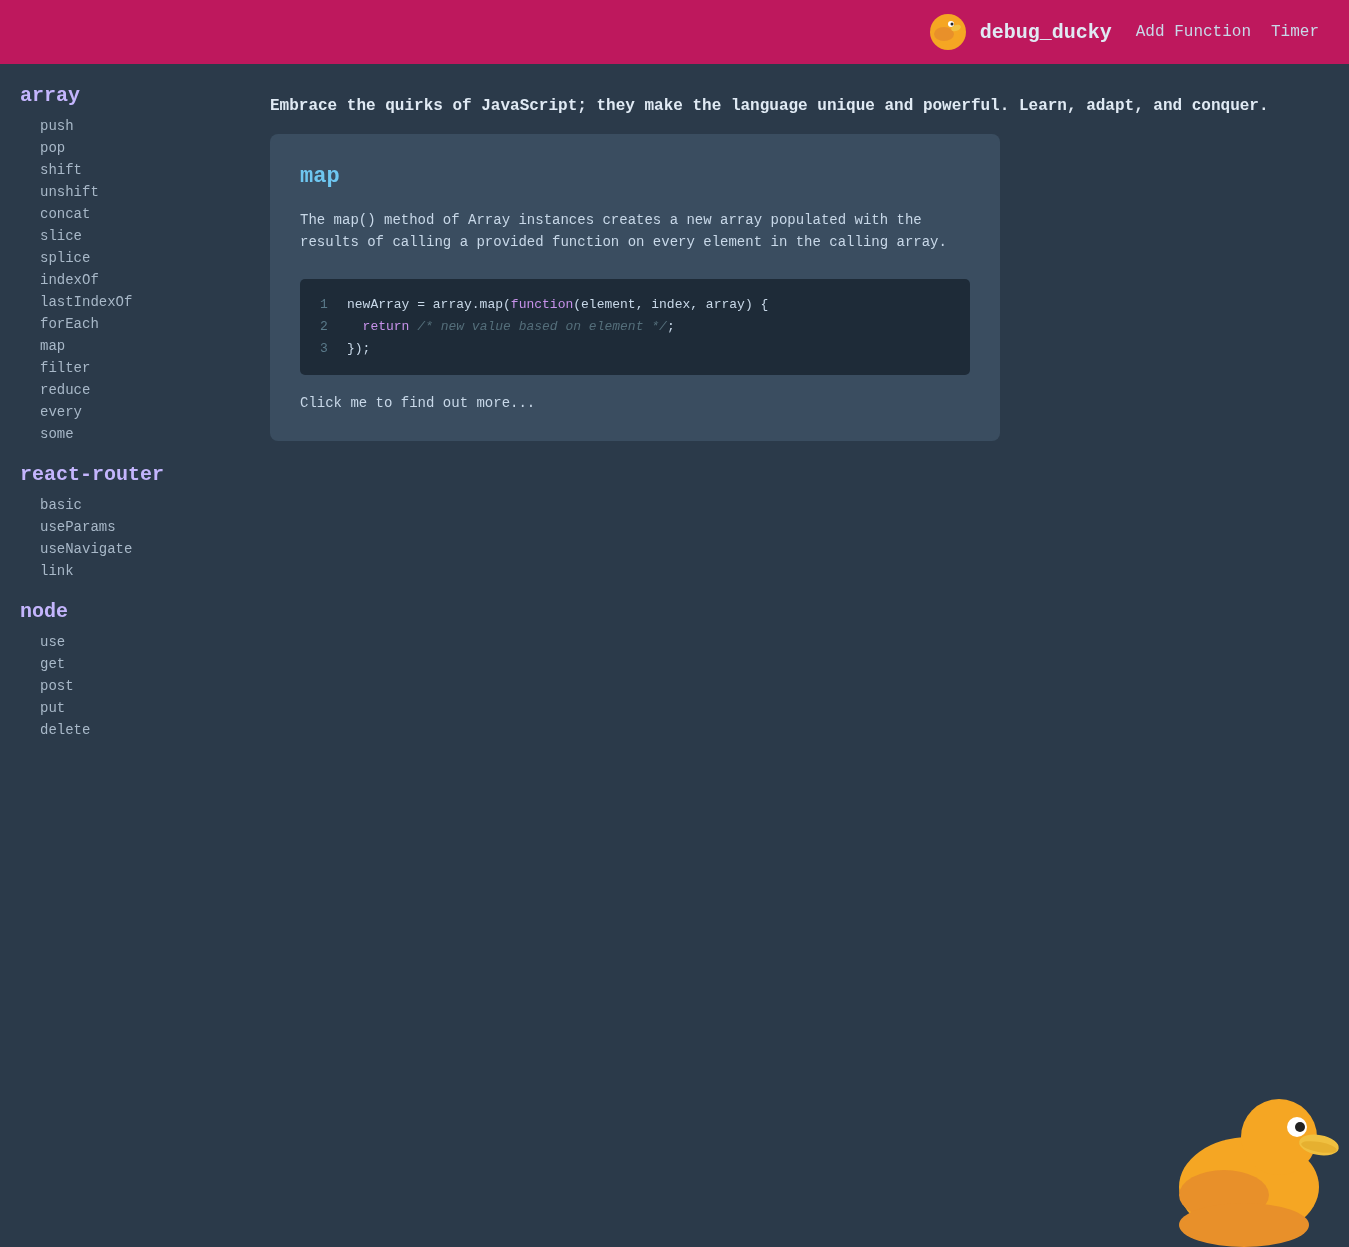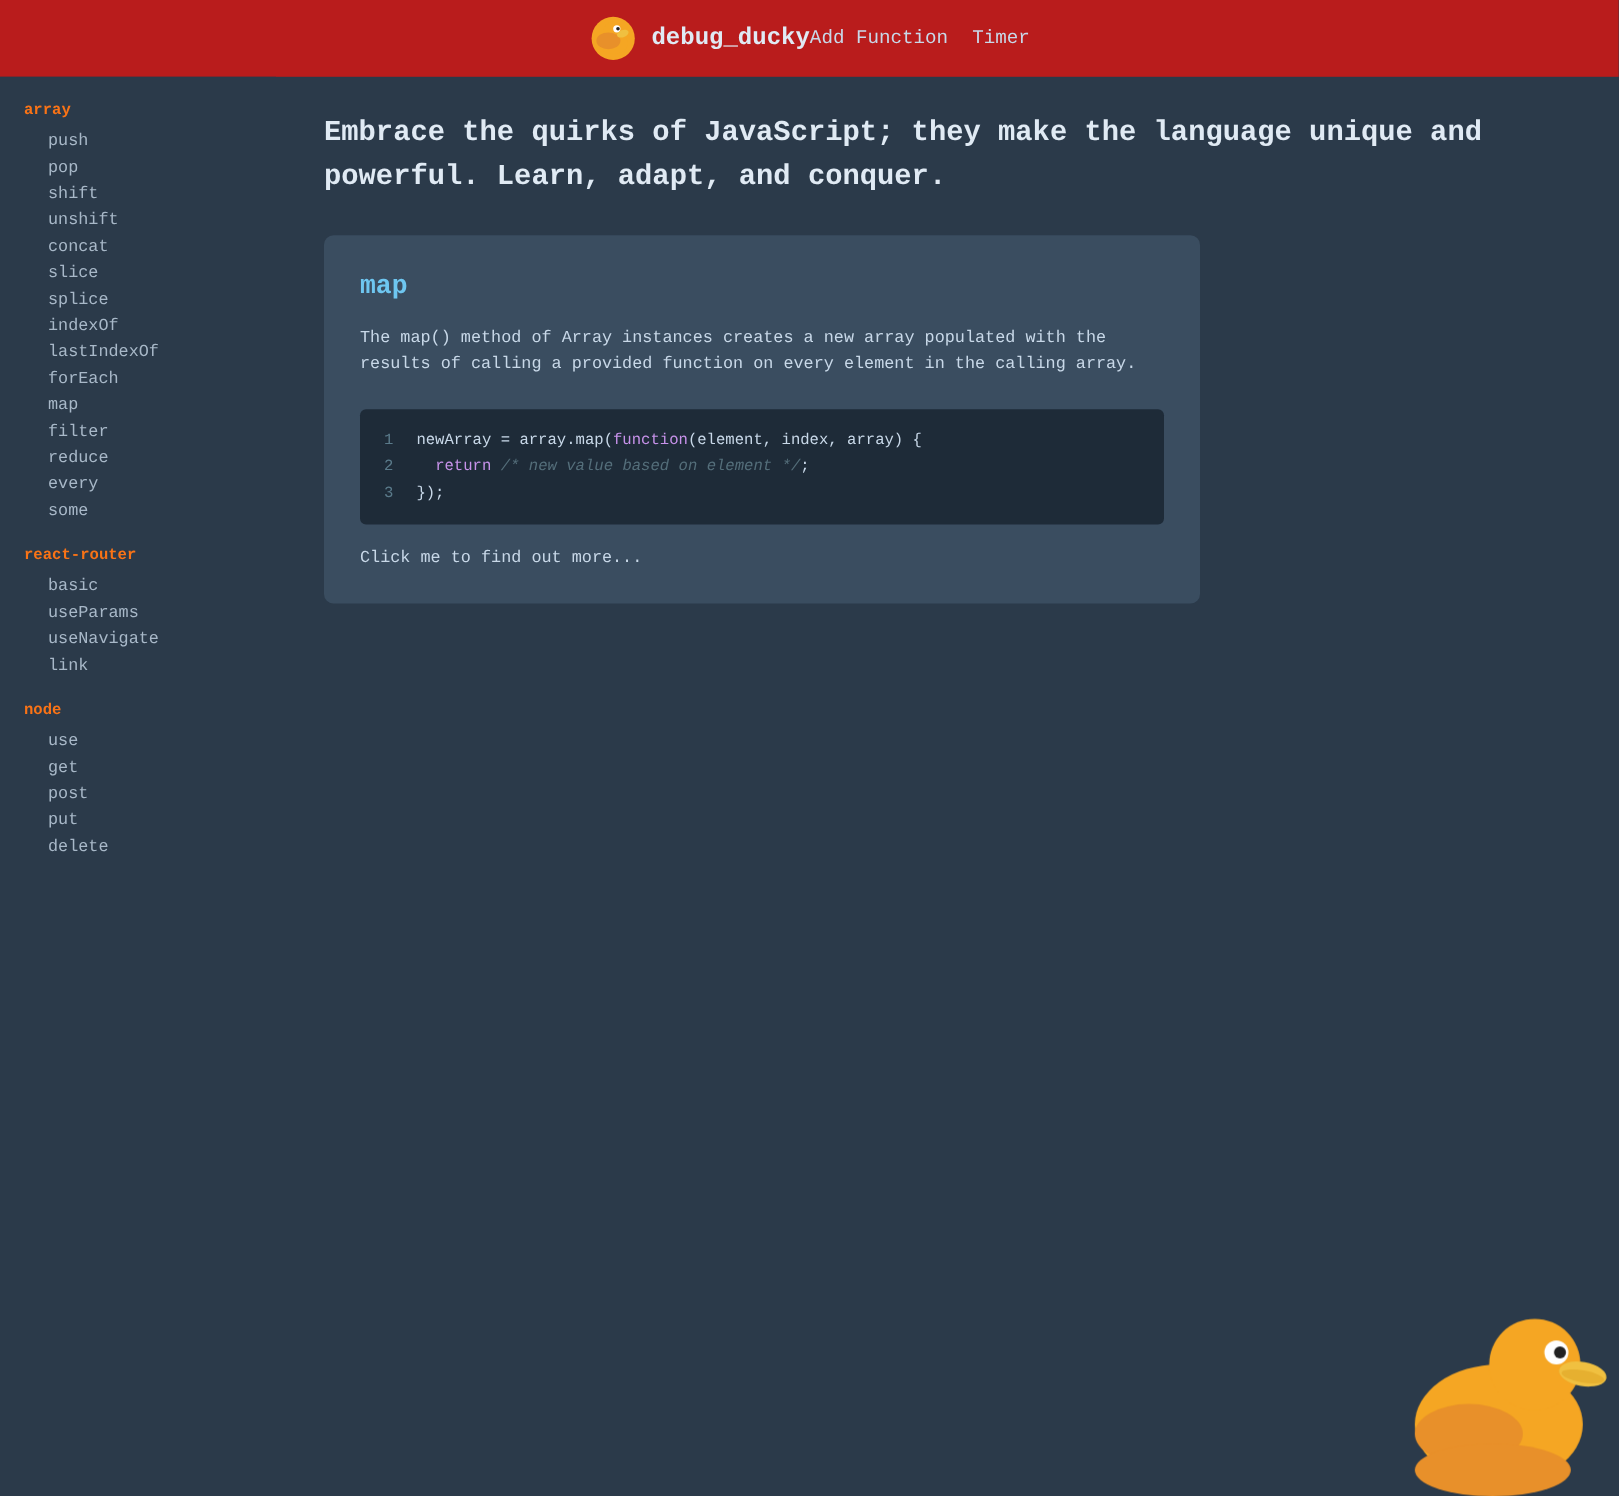--- a/index.html
+++ b/index.html
@@ -9,23 +9,24 @@
       color: #c8d8e8;
       font-family: 'Courier New', Courier, monospace;
       min-height: 1247px;
       width: 1349px;
     }
 
     
     .header {
       display: flex;
       align-items: center;
-      justify-content: center;
+      justify-content: flex-end;
       padding: 12px 30px;
-      background-color: #b91c1c;
+      background-color: #be185d;
+      gap: 24px;
     }
 
     .header-left {
       display: flex;
       align-items: center;
       gap: 12px;
     }
 
     .logo-duck {
       width: 40px;
@@ -65,23 +66,23 @@
       background-color: #2b3a4a;
       padding: 20px 20px;
       flex-shrink: 0;
     }
 
     .sidebar-section {
       margin-bottom: 18px;
     }
 
     .sidebar-category {
-      font-size: 13px;
+      font-size: 20px;
       font-weight: bold;
-      color: #f97316;
+      color: #c4b5fd;
       margin-bottom: 8px;
     }
 
     .sidebar-items {
       list-style: none;
       padding-left: 20px;
     }
 
     .sidebar-items li {
       padding: 3px 0;
@@ -90,24 +91,24 @@
       cursor: pointer;
     }
 
     
     .content {
       flex: 1;
       padding: 30px 40px;
     }
 
     .tagline {
-      font-size: 24px;
+      font-size: 16px;
       font-weight: bold;
       color: #e0eaf4;
-      margin-bottom: 30px;
+      margin-bottom: 16px;
       line-height: 1.5;
       font-family: 'Courier New', Courier, monospace;
     }
 
     
     .card {
       background-color: #3a4d60;
       border-radius: 8px;
       padding: 30px;
       max-width: 730px;

